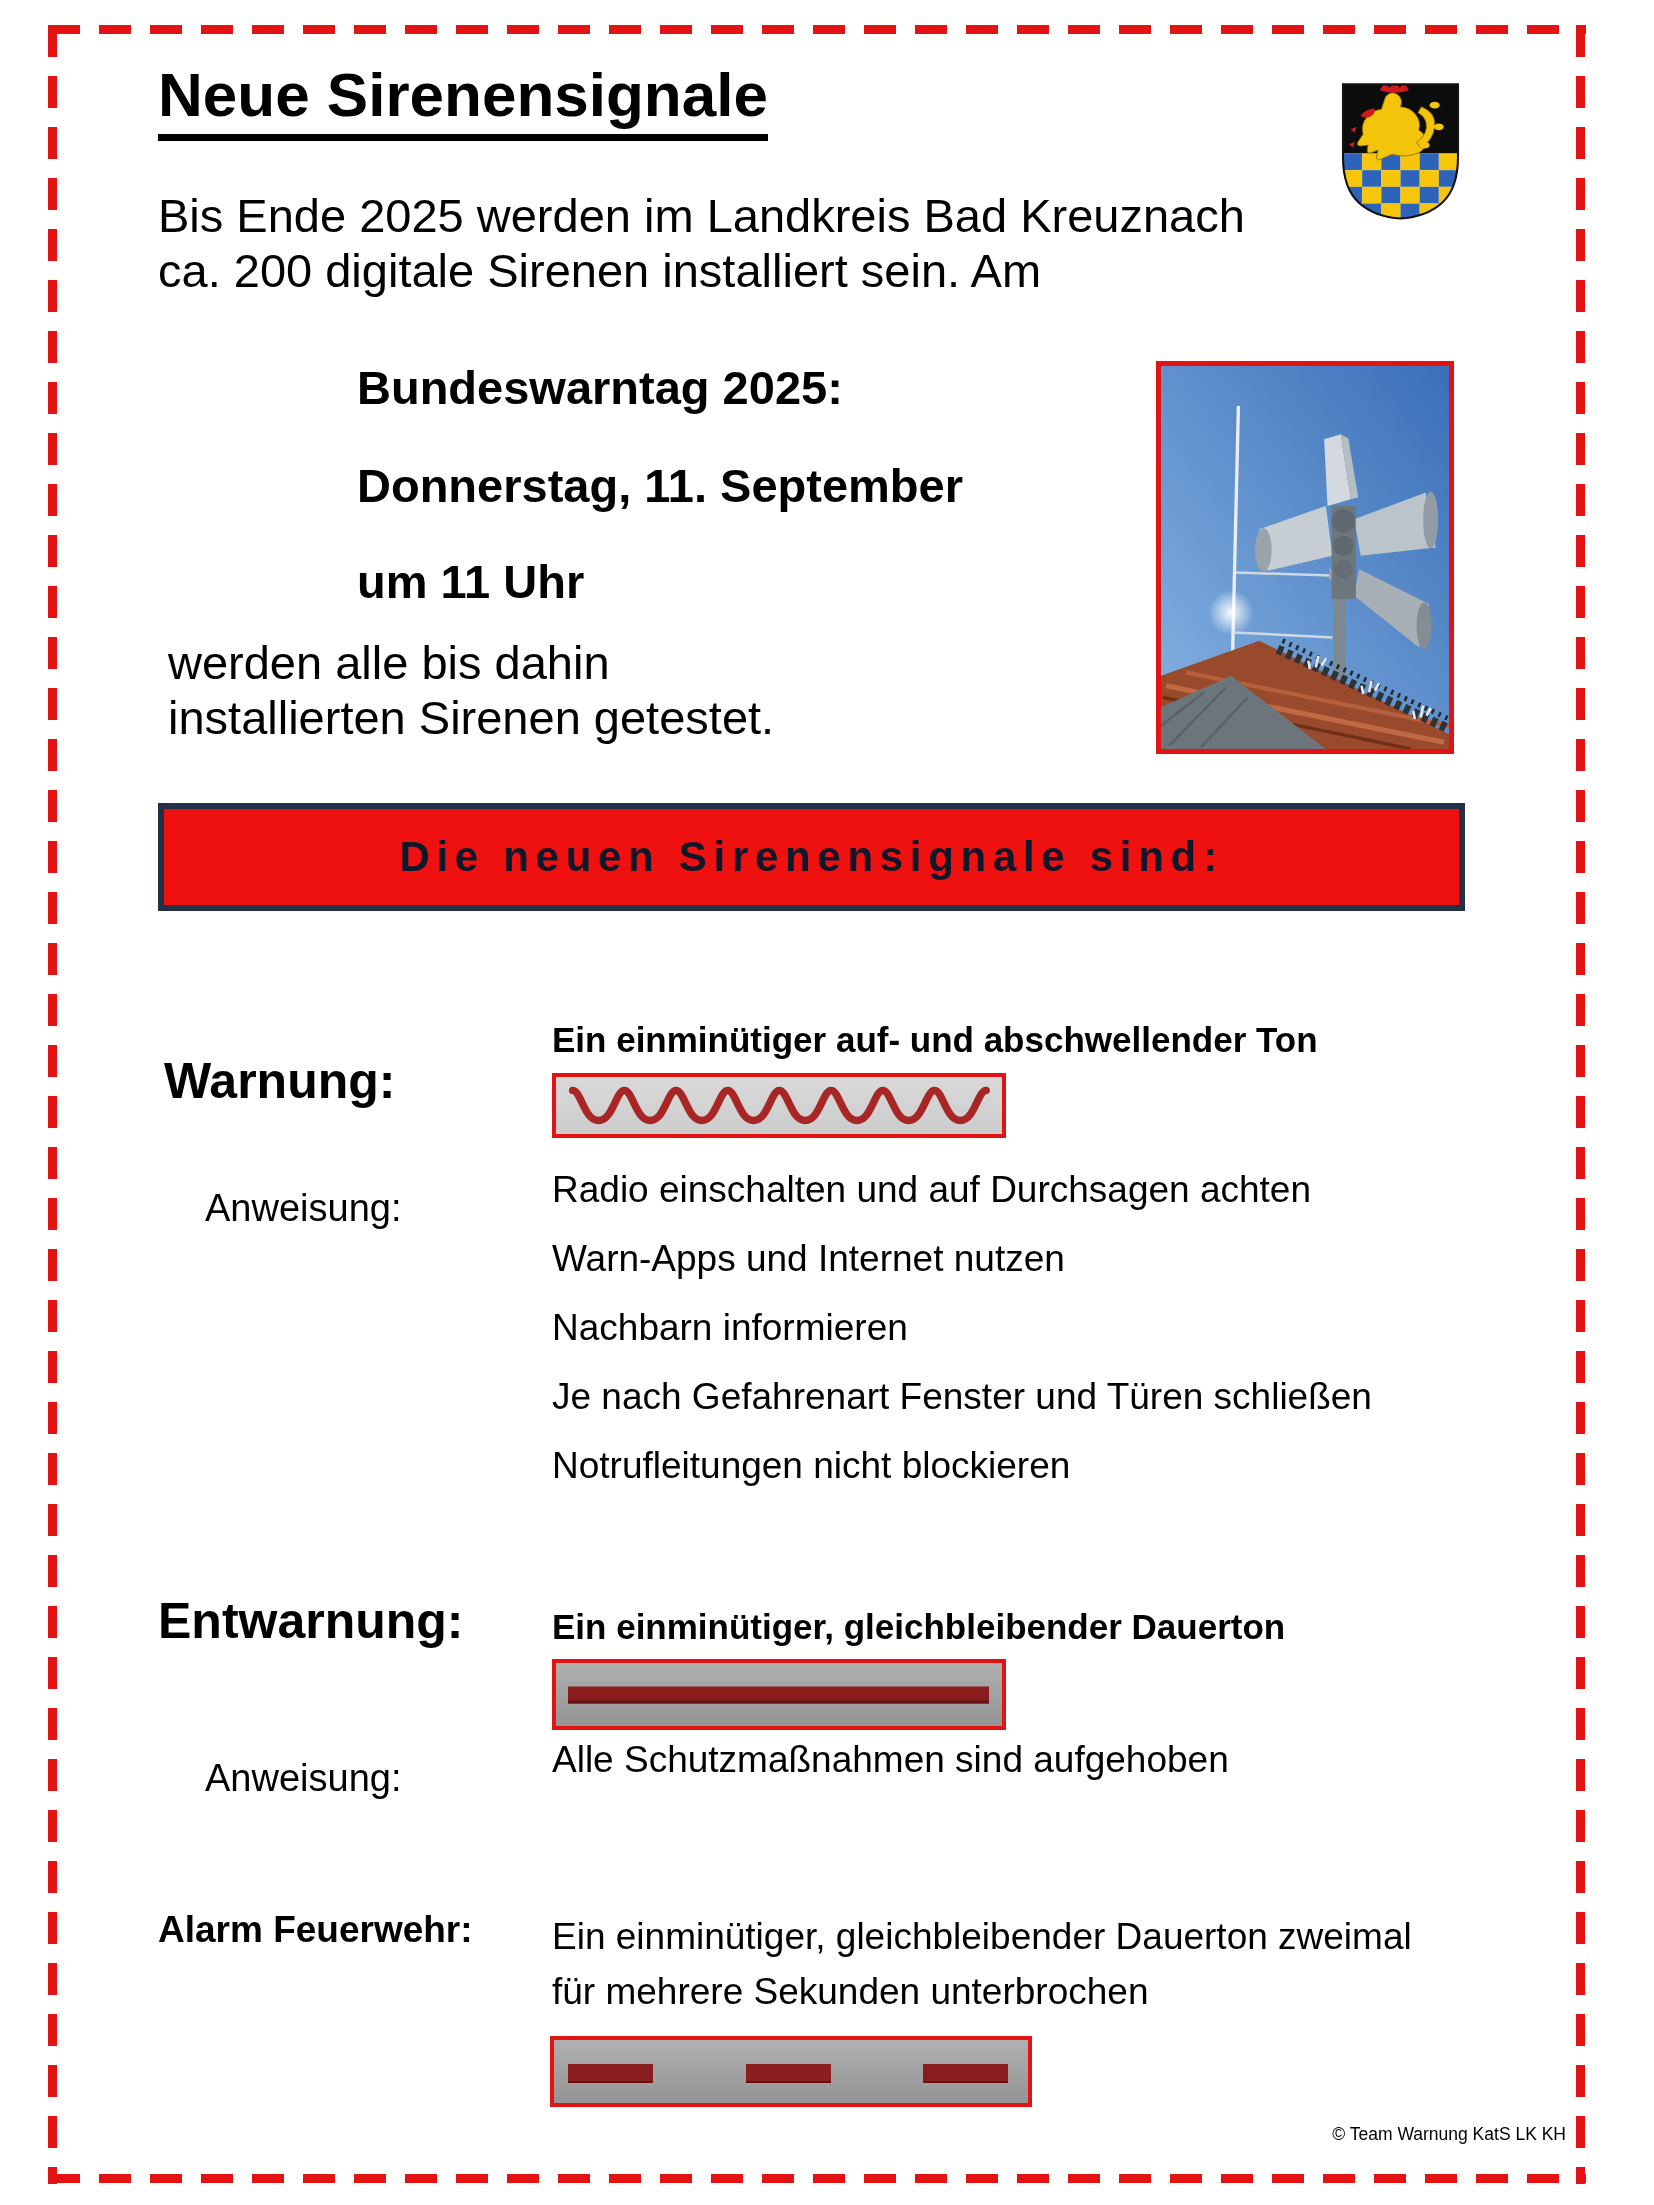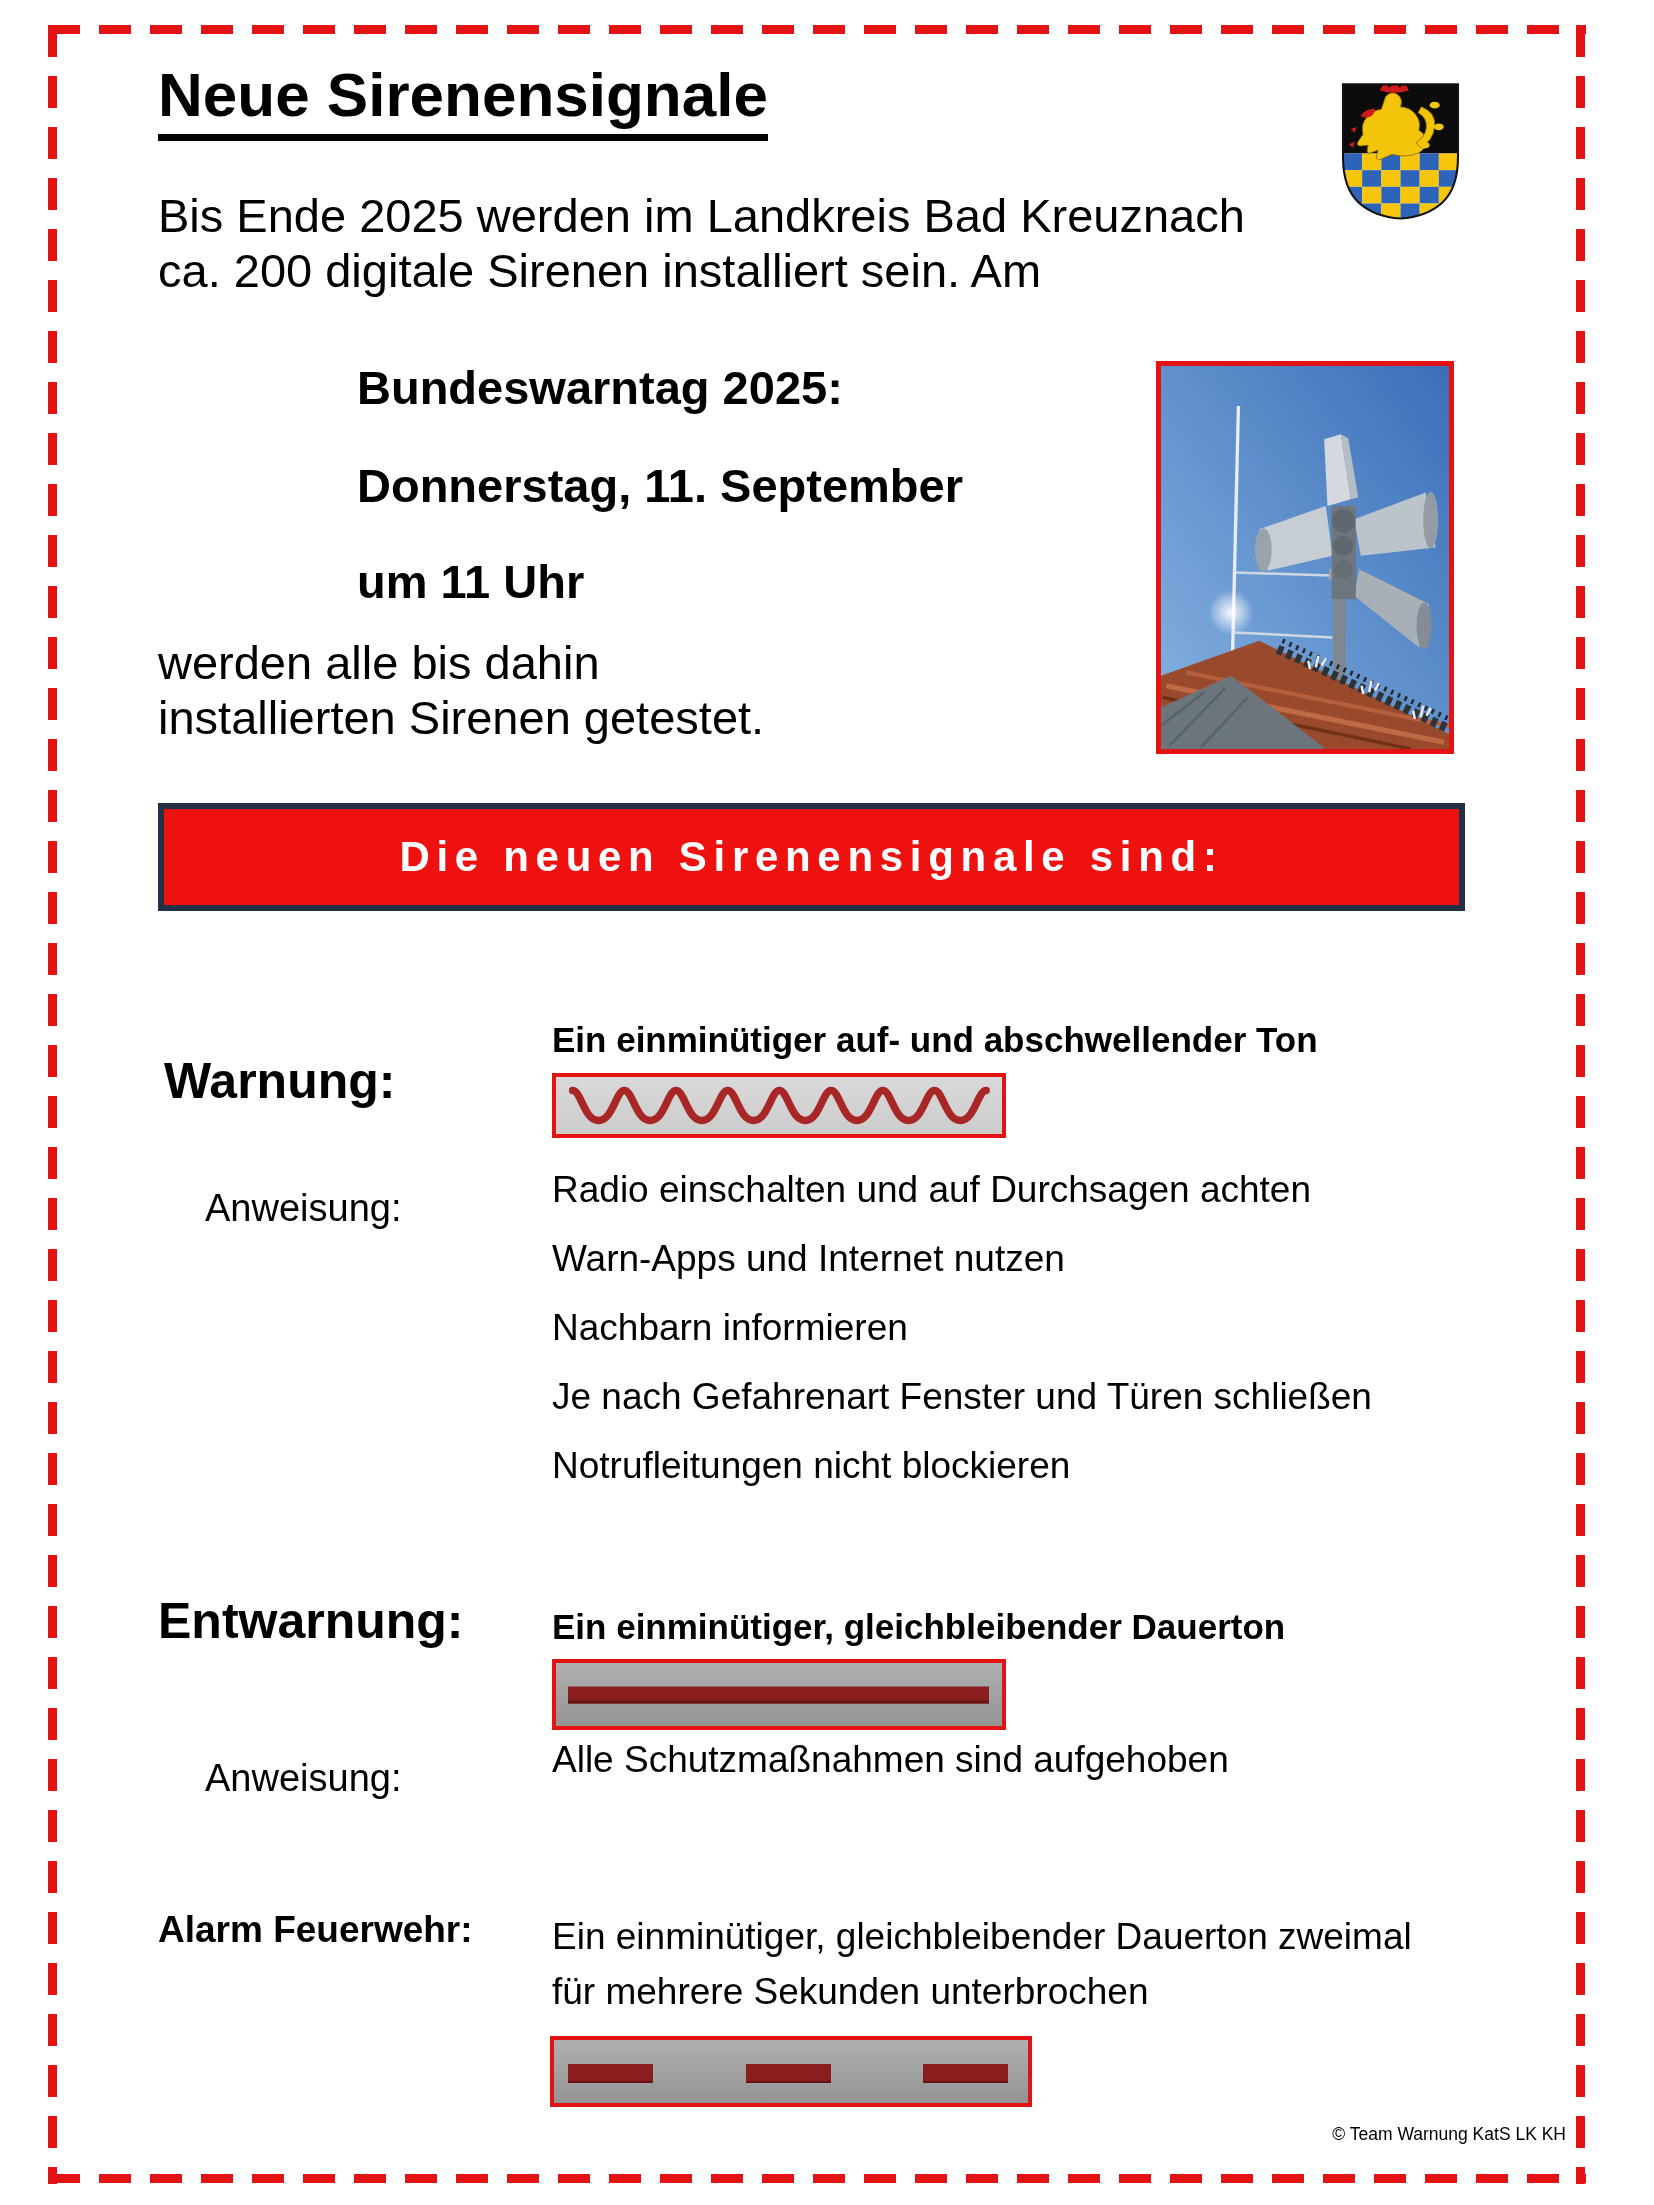--- a/index.html
+++ b/index.html
@@ -28,21 +28,21 @@
   .t-desc{font-size:35px;font-weight:bold;}
   .t-body{font-size:37px;line-height:69px;}
   .t-label{font-size:38px;margin-left:47px;}
 
   .banner{
     position:absolute;left:158px;top:803px;width:1307px;height:108px;
     box-sizing:border-box;border:6.7px solid #223048;background:#ef1010;
     display:flex;align-items:center;justify-content:center;
   }
   .banner span{
-    color:#ffffff;font-size:42px;font-weight:bold;letter-spacing:6.7px;
+    color:#0f172a;font-size:42px;font-weight:bold;letter-spacing:6.7px;
   }
 
   .sigbox{
     position:absolute;box-sizing:border-box;border:4.2px solid #e31313;
   }
   .sigbox.light{background:linear-gradient(#d9d9d9,#cccccc);}
   .sigbox.dark{background:linear-gradient(#b0b0b0,#949494);}
   .cont-bar{
     position:absolute;left:11.7px;right:13.3px;top:50%;height:14px;
     transform:translateY(-50%);
@@ -181,21 +181,21 @@
       <line x1="146" y1="330" x2="346" y2="424" stroke="#23282c" stroke-width="6" stroke-dasharray="3 6"></line>
 
       <g stroke="#ebebeb" stroke-width="3" fill="none">
         <path d="M186,362 l3,-14 M179,364 l-2,-10 M193,360 l5,-9"></path>
         <path d="M250,392 l3,-14 M243,394 l-2,-10 M257,390 l5,-9"></path>
         <path d="M312,422 l3,-14 M305,424 l-2,-10 M319,420 l5,-9"></path>
       </g>
     </svg>
   </div>
 
-  <div class="abs t-intro" style="left:158px;top:635px;">
+  <div class="abs t-intro" style="left:168px;top:635px;">
     <div>werden alle bis dahin</div>
     <div>installierten Sirenen getestet.</div>
   </div>
 
   <div class="banner">
     <span>Die neuen Sirenensignale sind:</span>
   </div>
 
   <div class="abs h-section" style="left:164px;top:1005px;margin-top:47px;">Warnung:</div>
   <div class="abs t-desc" style="left:552px;top:1020px;">Ein einminütiger auf- und abschwellender Ton</div>

